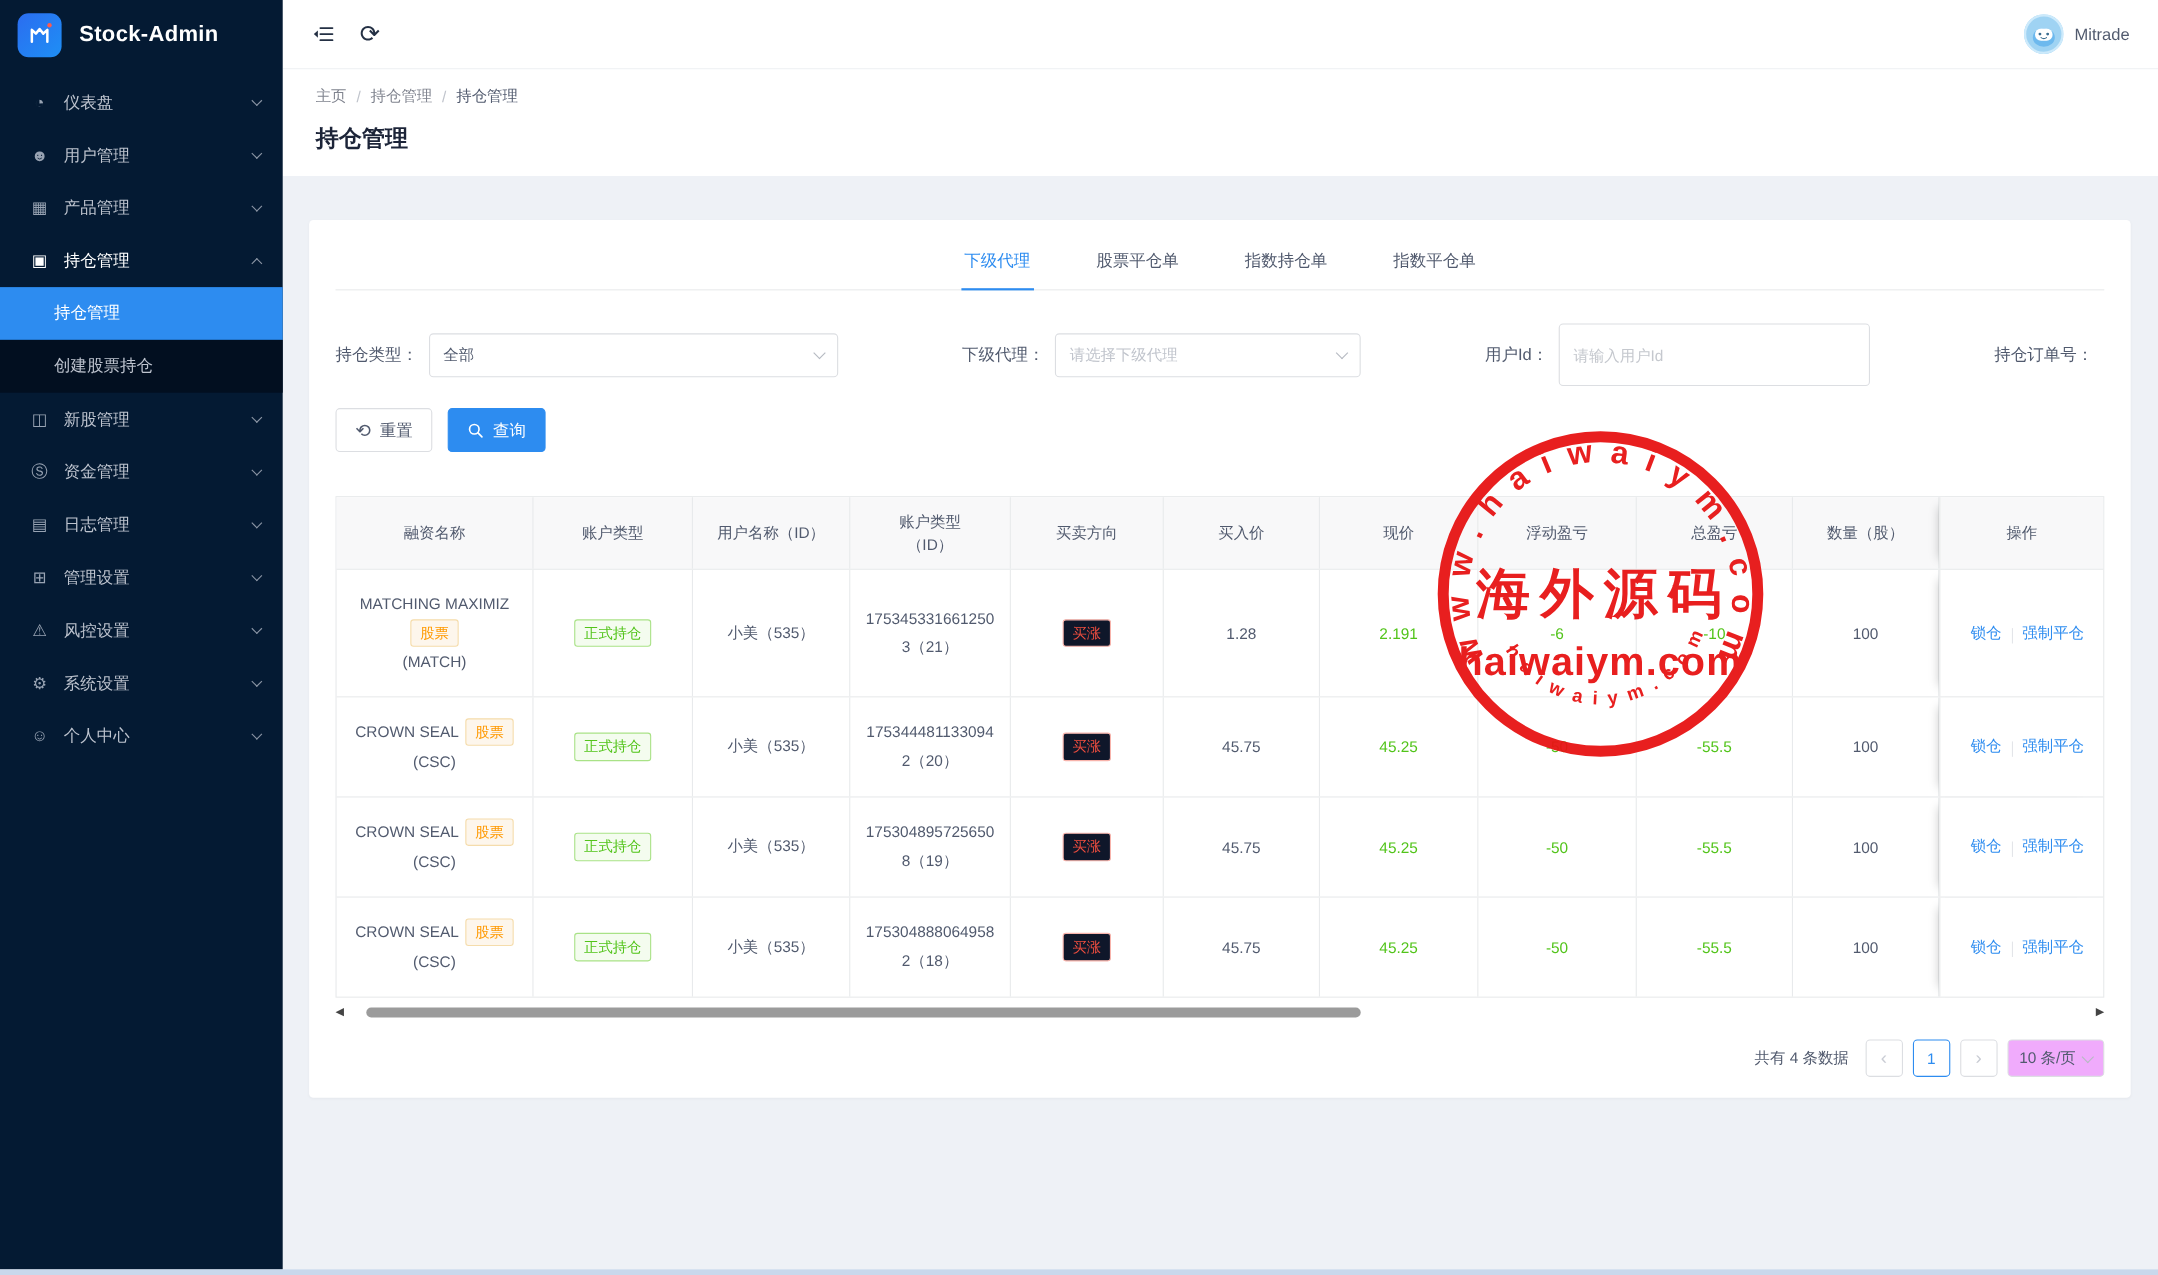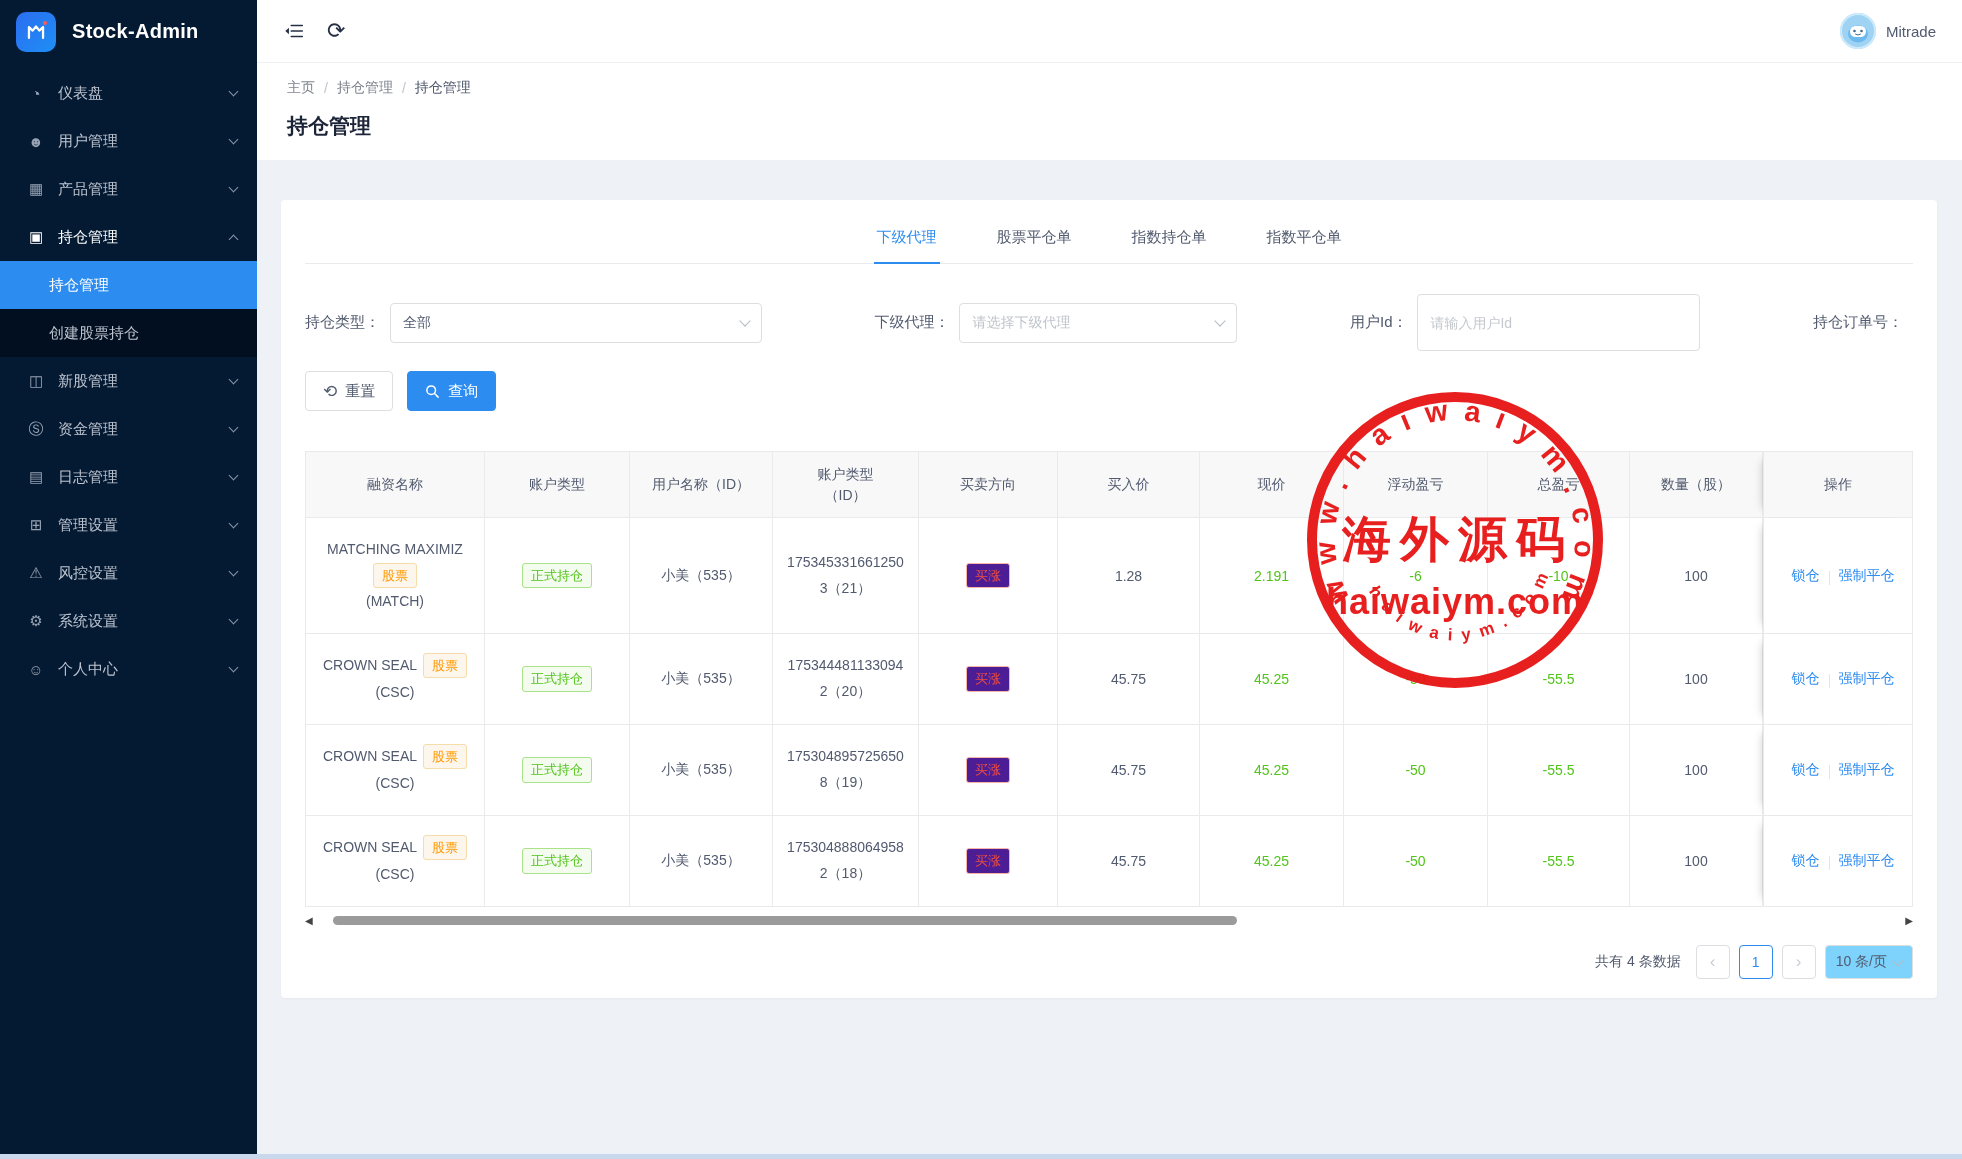--- a/index.html
+++ b/index.html
@@ -74,38 +74,38 @@
   .tbody .tr:nth-child(n+2) .td { height:90px; }
   .c0{width:179px}.c1{width:145px}.c2{width:143px}.c3{width:146px}.c4{width:139px}.c5{width:142px}
   .c6{width:144px}.c7{width:144px}.c8{width:142px}.c9{width:133px}
   .c10{ flex:1; border-right:none; border-left:1px solid #e8eaec; box-shadow:-9px 0 9px -9px rgba(0,0,0,.22); }
   .name-line { line-height:1.9; display:flex; align-items:center; justify-content:center; flex-wrap:wrap; column-gap:6px; }
   .code-line { line-height:1.9; }
   .order-text { word-break:break-all; line-height:1.85; }
   .badge { display:inline-block; padding:2px 8px; border-radius:3px; font-size:13px; line-height:1.5; }
   .badge-stock { color:#ff9900; background:#fdf6ec; border:1px solid #f5dcab; }
   .badge-green { color:#52c41a; background:#f4fcef; border:1px solid #a9e287; }
-  .badge-red { color:#f14e3f; background:#4c1d95; border:1px solid #f8b3ab; }
+  .badge-red { color:#f14e3f; background:#0f172a; border:1px solid #f8b3ab; }
   .green { color:#52c41a; }
   .ops { display:flex; align-items:flex-end;margin-left:10px; }
   .link { color:#2d8cf0; cursor:pointer; white-space:nowrap; text-decoration:none; font-size:14px; }
   .vbar { width:1px; height:14px; background:#e3e5e9; margin:0 9px; }
 
   
   .hscroll { display:flex; align-items:center; margin-top:7px; height:13px; }
   .hs-arrow { font-size:10px; color:#444; line-height:1; cursor:pointer; }
   .hs-track { flex:1; position:relative; height:13px; margin:0 4px; }
   .hs-thumb { position:absolute; left:16px; top:2px; width:904px; height:9px; border-radius:5px; background:#9b9b9b; cursor:grab; }
 
   
   .tfooter { display:flex; justify-content:flex-end; align-items:center; margin-top:18px; gap:9px; font-size:14px; color:#515a6e; }
   .total-text { margin-right:6px; }
   .pg-btn { width:34px; height:34px; border:1px solid #dcdee2; border-radius:4px; display:flex; align-items:center; justify-content:center; color:#c9ccd4; background:#fff; font-size:17px; cursor:pointer; }
   .pg-btn.page { color:#2d8cf0; border-color:#2d8cf0; font-size:14px; }
-  .page-size { height:34px; border:1px solid #dcdee2; border-radius:4px; display:flex; align-items:center; padding:0 10px; gap:7px; color:#515a6e; background:#7dd3fc; cursor:pointer; font-size:14px; }
+  .page-size { height:34px; border:1px solid #dcdee2; border-radius:4px; display:flex; align-items:center; padding:0 10px; gap:7px; color:#515a6e; background:#f0abfc; cursor:pointer; font-size:14px; }
   .page-size .sel-chev { margin-top:-2px; }
 
   
   .stamp { position:absolute; left:1290px; top:375px; z-index:40; opacity:.95; pointer-events:none; }
 
   .bottom-strip { position:absolute; left:0; bottom:0; width:100%; height:5px; background:#c9d8ec; z-index:6; }
 </style>
 </head>
 <body>
 

